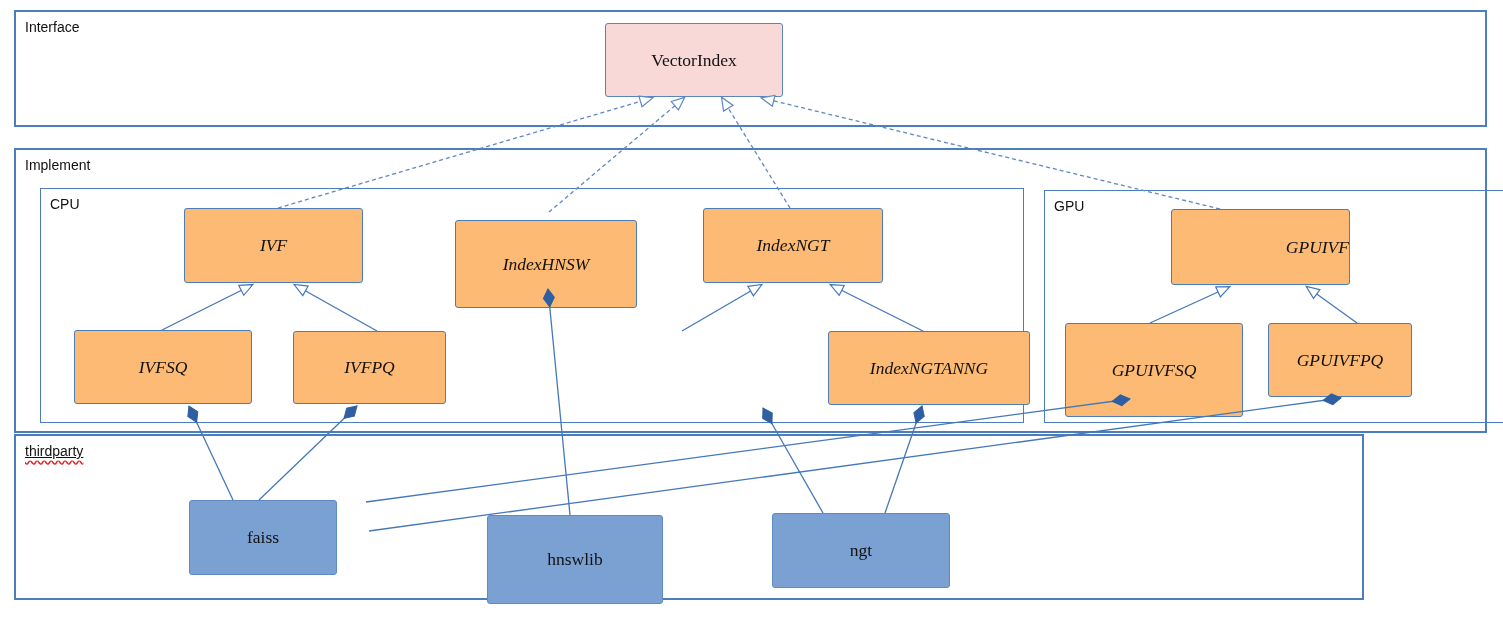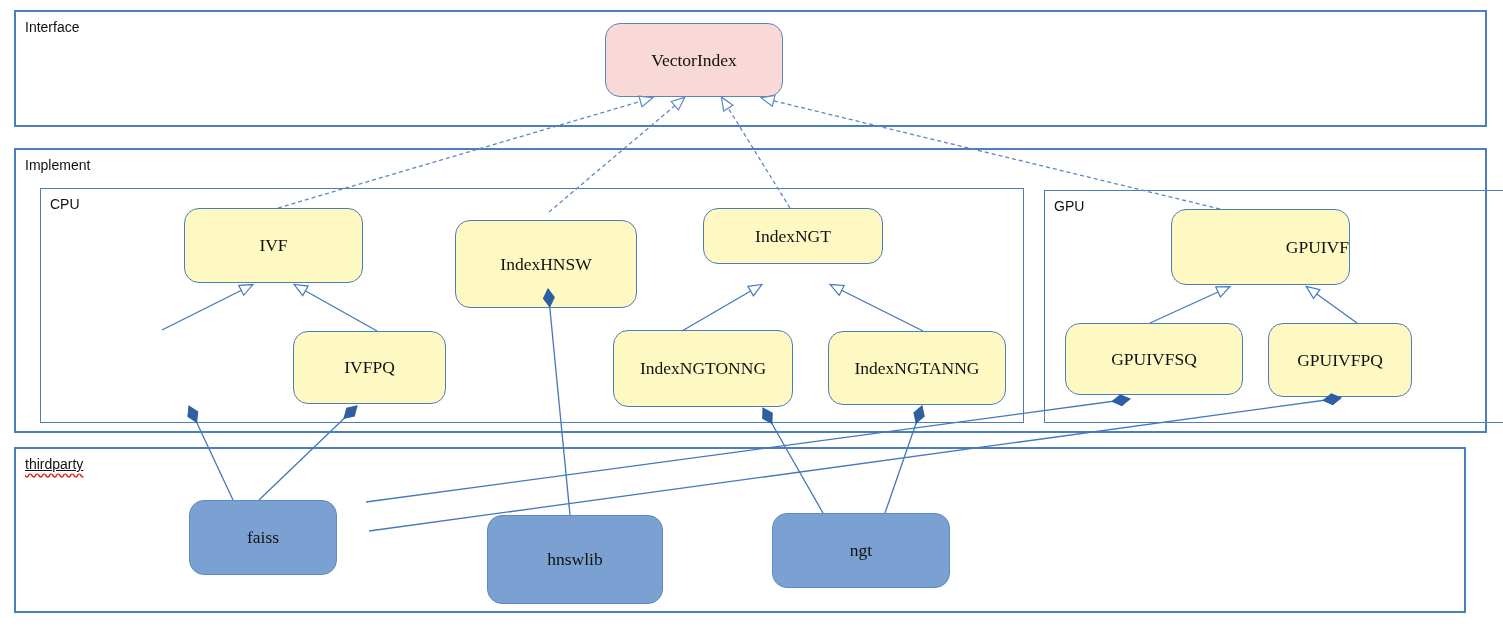--- a/index.html
+++ b/index.html
@@ -22,30 +22,30 @@
     position: absolute;
     top: 7px; left: 9px;
     font-size: 14px;
     color: #111111;
     white-space: nowrap;
   }
   .node {
     position: absolute;
     box-sizing: border-box;
     border: 1.5px solid #4c7db8;
-    border-radius: 15px;
+    border-radius: 3px;
     display: flex;
     align-items: center;
     justify-content: center;
     font-family: "Liberation Serif", serif;
     font-size: 17.5px;
     color: #111111;
     z-index: 2;
   }
-  .node.green { background: #fef9c3; }
+  .node.green { background: #fdba74; font-style: italic; }
   .node.pink  { background: #f9d9d7; border-color: #5b84ba; }
   .node.blue  { background: #7aa1d2; border-color: #5d8ac2; }
   svg.connectors {
     position: absolute;
     left: 0; top: 0;
     width: 1503px; height: 628px;
     z-index: 3;
     pointer-events: none;
   }
   .spell-underline { text-decoration: underline; text-decoration-color:#111111; }
@@ -65,51 +65,51 @@
   </div>
 
   <div class="container inner" style="left:40px; top:188px; width:984px; height:235px;">
     <span class="container-label">CPU</span>
   </div>
 
   <div class="container inner" style="left:1044px; top:190px; width:466px; height:233px;">
     <span class="container-label">GPU</span>
   </div>
 
-  <div class="container" style="left:14px; top:447px; width:1452px; height:166px;text-align:right;">
+  <div class="container" style="left:14px; top:434px; width:1350px; height:166px;text-align:right;">
     <span class="container-label spell-underline"><span class="spell-wavy">thirdparty</span></span>
   </div>
 
   <div class="node pink" style="left:605px; top:23px; width:178px; height:74px;">
     <span>VectorIndex</span>
   </div>
 
   <div class="node green" style="left:184px; top:208px; width:179px; height:75px;">
     <span>IVF</span>
   </div>
   <div class="node green" style="left:455px; top:220px; width:182px; height:88px;">
     <span>IndexHNSW</span>
   </div>
-  <div class="node green" style="left:703px; top:208px; width:180px; height:56px;">
+  <div class="node green" style="left:703px; top:208px; width:180px; height:75px;">
     <span>IndexNGT</span>
+  </div>
+  <div class="node green" style="left:74px; top:330px; width:178px; height:74px;">
+    <span>IVFSQ</span>
   </div>
   <div class="node green" style="left:293px; top:331px; width:153px; height:73px;">
     <span>IVFPQ</span>
   </div>
-  <div class="node green" style="left:613px; top:330px; width:180px; height:77px;">
-    <span>IndexNGTONNG</span>
-  </div>
-  <div class="node green" style="left:828px; top:331px; width:178px; height:74px;">
+  <div class="node green" style="left:828px; top:331px; width:202px; height:74px;">
     <span>IndexNGTANNG</span>
   </div>
 
   <div class="node green" style="left:1171px; top:209px; width:179px; height:76px;justify-content:flex-end;">
     <span>GPUIVF</span>
   </div>
-  <div class="node green" style="left:1065px; top:323px; width:178px; height:72px;">
+  <div class="node green" style="left:1065px; top:323px; width:178px; height:94px;">
     <span>GPUIVFSQ</span>
   </div>
   <div class="node green" style="left:1268px; top:323px; width:144px; height:74px;">
     <span>GPUIVFPQ</span>
   </div>
 
   <div class="node blue" style="left:189px; top:500px; width:148px; height:75px;">
     <span>faiss</span>
   </div>
   <div class="node blue" style="left:487px; top:515px; width:176px; height:89px;">

